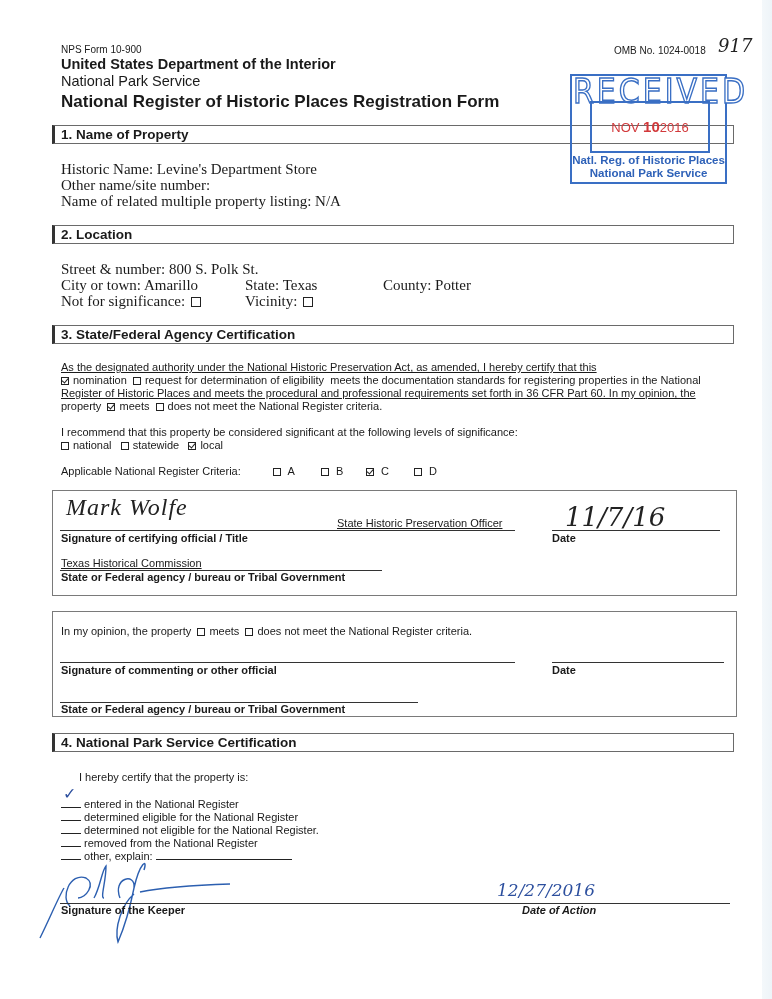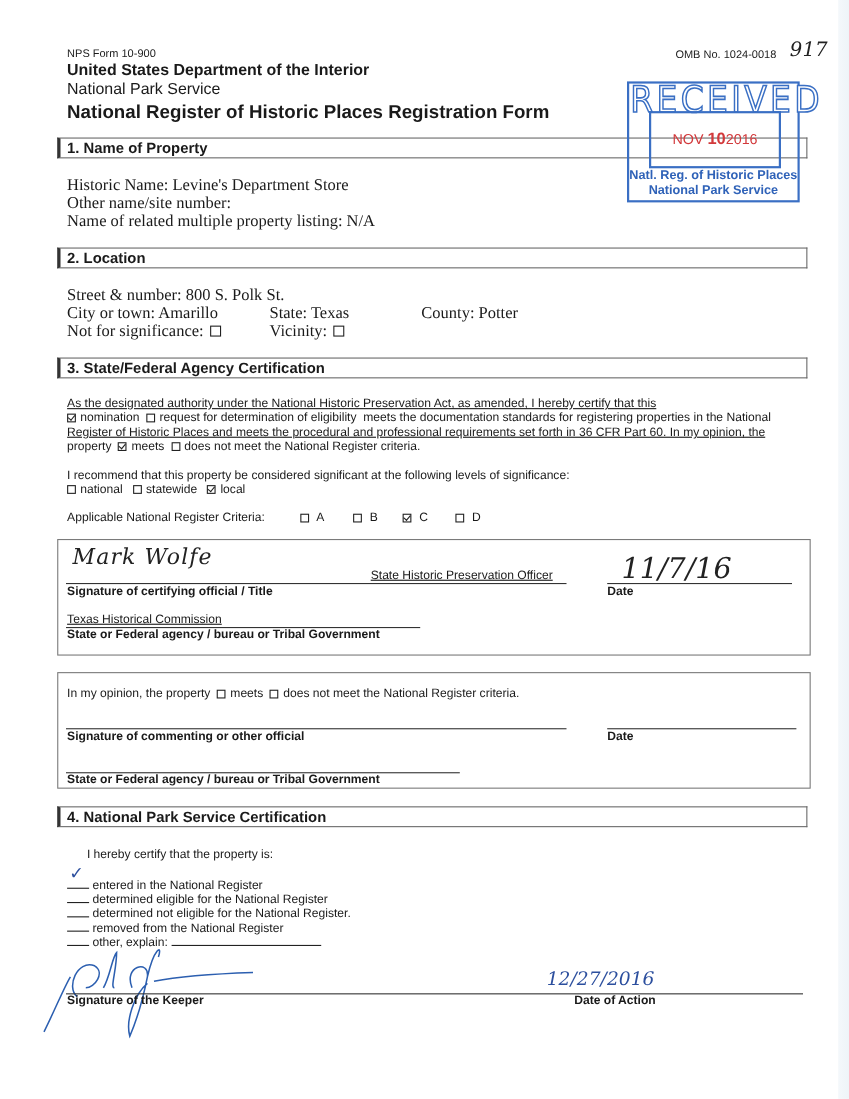--- a/index.html
+++ b/index.html
@@ -109,21 +109,21 @@
 <div class="abs fine" style="left:61px;top:439px;">
   <span class="cb"></span><span>national</span>&nbsp;&nbsp;&nbsp;<span class="cb"></span><span>statewide</span>&nbsp;&nbsp;&nbsp;<span class="cb checked"></span><span>local</span>
 </div>
 <div class="abs fine" style="left:61px;top:465px;">Applicable National Register Criteria:</div>
 <div class="abs fine" style="left:273px;top:465px;"><span class="cb"></span> <span>A</span></div>
 <div class="abs fine" style="left:321px;top:465px;"><span class="cb"></span> <span>B</span></div>
 <div class="abs fine" style="left:366px;top:465px;"><span class="cb checked"></span> <span>C</span></div>
 <div class="abs fine" style="left:414px;top:465px;"><span class="cb"></span> <span>D</span></div>
 
 <div class="frame" style="left:52px;top:490px;width:685px;height:106px;"></div>
-<div class="abs hand-dark" style="left:66px;top:494px;font-size:20px;letter-spacing:1px;">Mark Wolfe</div>
+<div class="abs hand-dark" style="left:66px;top:494px;font-size:24px;letter-spacing:1px;font-family:Liberation Serif, serif;">Mark Wolfe</div>
 <div class="line" style="left:60px;top:530px;width:455px;"></div>
 <div class="abs" style="left:337px;top:517px;font-size:11px;text-decoration:underline;">State Historic Preservation Officer</div>
 <div class="abs lbl-b" style="left:61px;top:532px;">Signature of certifying official / Title</div>
 <div class="abs hand-dark" style="left:565px;top:502px;font-size:26px;">11/7/16</div>
 <div class="line" style="left:552px;top:530px;width:168px;"></div>
 <div class="abs lbl-b" style="left:552px;top:532px;">Date</div>
 <div class="abs lbl-r" style="left:61px;top:557px;text-decoration:underline;">Texas Historical Commission</div>
 <div class="line" style="left:60px;top:570px;width:322px;"></div>
 <div class="abs lbl-b" style="left:61px;top:571px;">State or Federal agency / bureau or Tribal Government</div>
 
@@ -164,13 +164,13 @@
   <span>other, explain:</span>
   <span style="display:inline-block;width:136px;border-bottom:1px solid #222;height:10px;"></span>
 </div>
 
 <svg class="abs" style="left:30px;top:858px;" width="220" height="90">
   <path d="M10 80 C 20 60, 28 40, 34 30 M 40 48 C 30 40, 40 14, 56 20 C 66 26, 56 40, 48 40 M 64 40 C 70 30, 72 12, 76 8 C 76 24, 70 40, 74 40 M 90 40 C 82 20, 106 14, 104 30 C 100 50, 94 70, 88 84 C 84 70, 92 46, 104 36 M 104 30 C 110 4, 118 0, 114 12 M 110 34 C 120 32, 140 28, 200 26" fill="none" stroke="#2c5fb0" stroke-width="1.4"></path>
 </svg>
 <div class="line" style="left:60px;top:903px;width:670px;"></div>
 <div class="abs lbl-b" style="left:61px;top:904px;">Signature of the Keeper</div>
 <div class="abs hand" style="left:497px;top:880px;font-size:17px;">12/27/2016</div>
-<div class="abs lbl-b" style="left:522px;top:904px;">Date of Action</div>
+<div class="abs lbl-b" style="left:522px;top:904px;font-style:italic;">Date of Action</div>
 
 </body></html>

